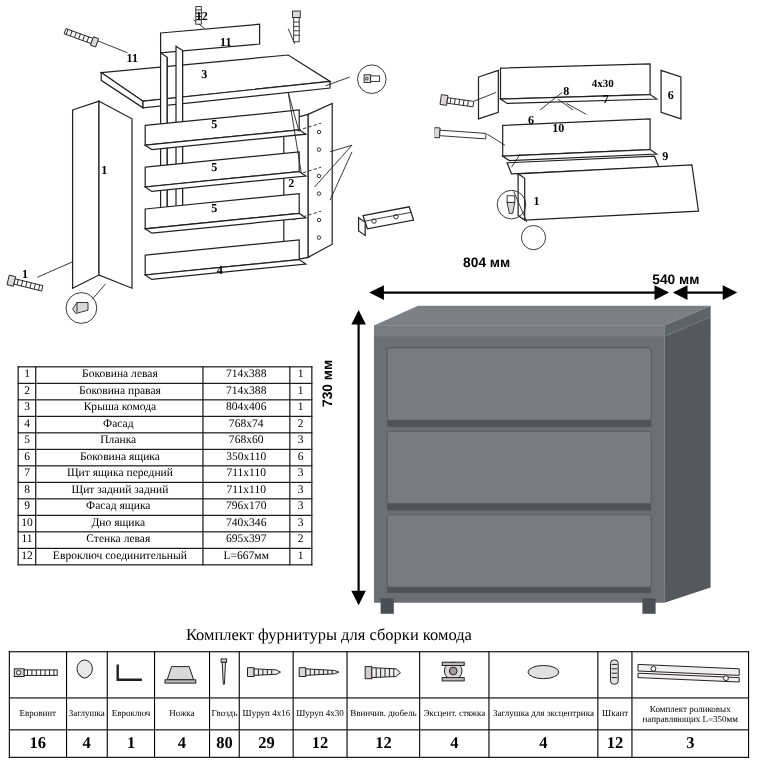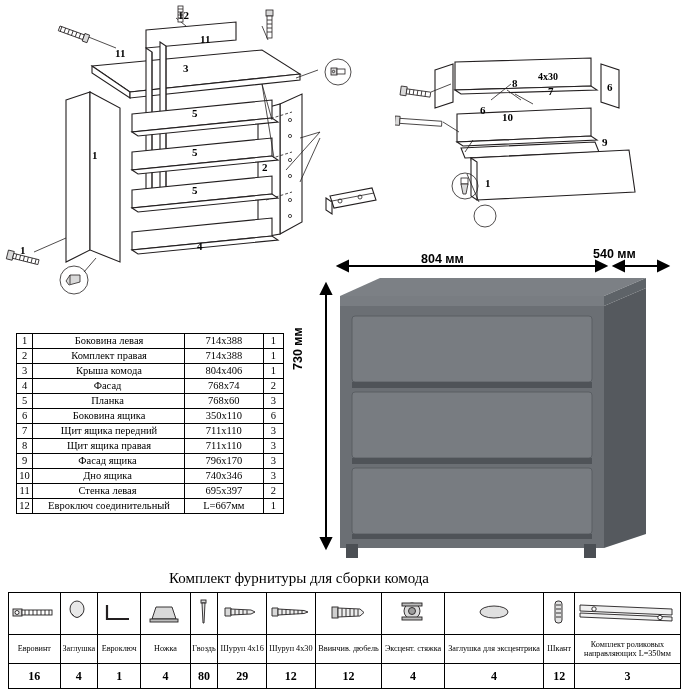--- a/index.html
+++ b/index.html
@@ -84,21 +84,21 @@
   }
   .kit-table tr.icons td { height:42px; }
   .kit-table tr.names td {
     height:29px;
     font-size:8.2px;
     line-height:9.4px;
     padding:1px 1px;
   }
   .kit-table tr.qty td {
     height:25px;
-    font-size:12px;
+    font-size:15px;
     font-weight:bold;
   }
 
   svg { display:block; }
   .ln { stroke:#231f20; fill:none; }
   .thin { stroke-width:0.8; }
   .med { stroke-width:1.1; }
   .dash { stroke-dasharray:3 2; }
   .wfill { fill:#ffffff; }
   .gfill { fill:#d9d9d9; }
@@ -280,21 +280,21 @@
   <table class="parts-table">
     <tbody id="parts-body">
         <tr>
           <td class="num">1</td>
           <td class="name">Боковина левая</td>
           <td class="dim">714х388</td>
           <td class="qty">1</td>
         </tr>
         <tr>
           <td class="num">2</td>
-          <td class="name">Комплект правая</td>
+          <td class="name">Боковина правая</td>
           <td class="dim">714х388</td>
           <td class="qty">1</td>
         </tr>
         <tr>
           <td class="num">3</td>
           <td class="name">Крыша комода</td>
           <td class="dim">804х406</td>
           <td class="qty">1</td>
         </tr>
         <tr>
@@ -316,21 +316,21 @@
           <td class="qty">6</td>
         </tr>
         <tr>
           <td class="num">7</td>
           <td class="name">Щит ящика передний</td>
           <td class="dim">711х110</td>
           <td class="qty">3</td>
         </tr>
         <tr>
           <td class="num">8</td>
-          <td class="name">Щит ящика правая</td>
+          <td class="name">Щит задний задний</td>
           <td class="dim">711х110</td>
           <td class="qty">3</td>
         </tr>
         <tr>
           <td class="num">9</td>
           <td class="name c">Фасад ящика</td>
           <td class="dim">796х170</td>
           <td class="qty">3</td>
         </tr>
         <tr>
@@ -390,21 +390,21 @@
         <rect x="36" y="134" width="240" height="6"></rect>
         <rect x="36" y="210" width="240" height="6"></rect>
         <rect x="36" y="286" width="240" height="5"></rect>
       </g>
 
       <rect x="30" y="296" width="12" height="14" fill="#4b4f54"></rect>
       <rect x="268" y="296" width="12" height="14" fill="#4b4f54"></rect>
     </svg>
   </div>
 
-  <div class="dimtext" style="left:421px; top:252px;">804 мм</div>
+  <div class="dimtext" style="left:421px; top:232px;">804 мм</div>
   <div class="dimtext" style="left:593px; top:247px;">540 мм</div>
   <div class="dimtext" style="left:291px; top:370px; transform:rotate(-90deg); transform-origin: 0 0;">730 мм</div>
 
   <div class="kit-title">Комплект фурнитуры для сборки комода</div>
   <table class="kit-table">
     <tbody>
       <tr class="icons" id="kit-icons">
           <td style=""><span style="display:inline-block;line-height:0"><svg width="48" height="34">
                 <g stroke="#231f20" fill="#fff" stroke-width="0.9">
                   <rect x="3" y="14" width="9" height="7" fill="#d9d9d9"></rect>

